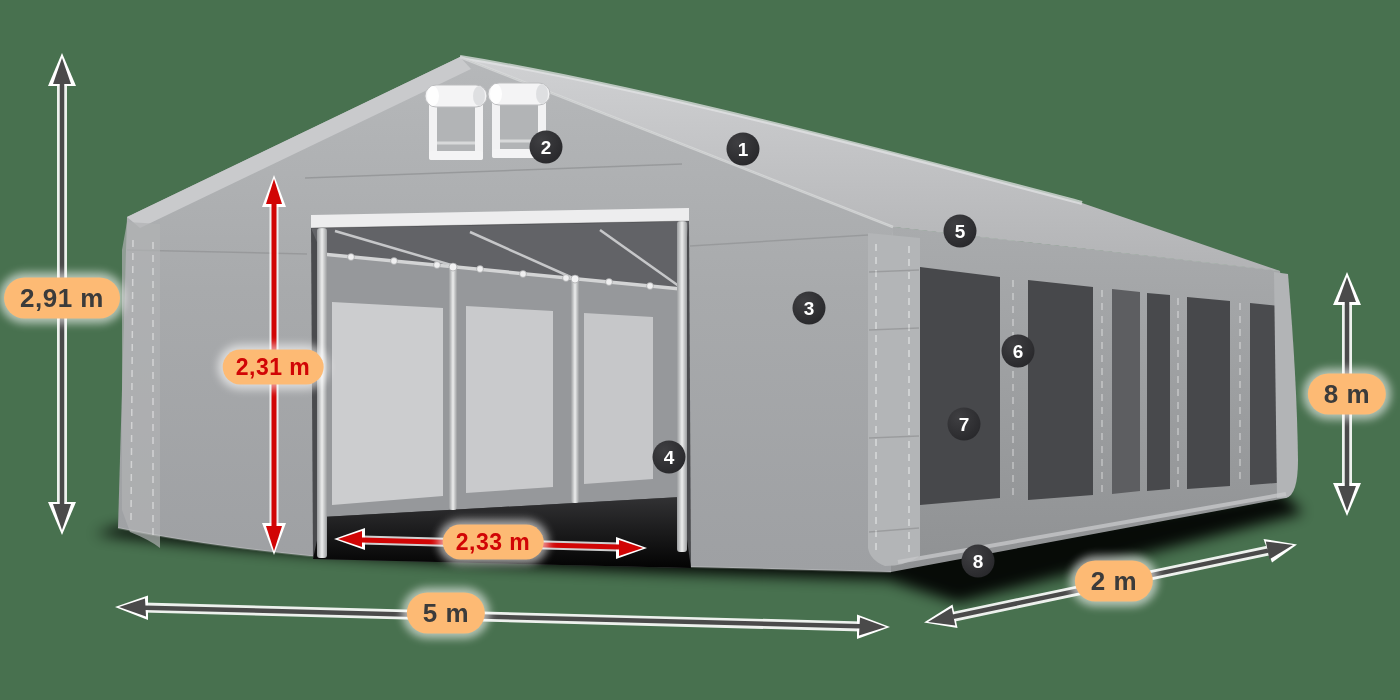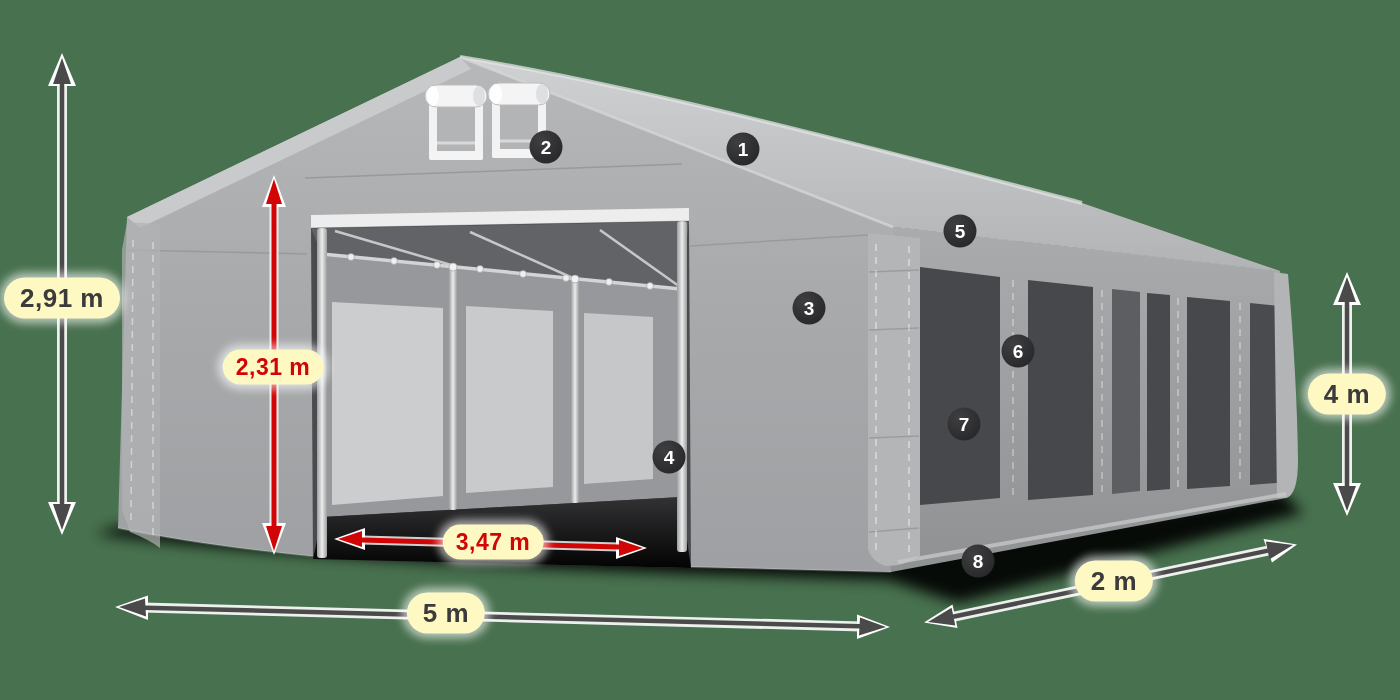--- a/index.html
+++ b/index.html
@@ -5,21 +5,21 @@
   html,body{margin:0;padding:0;background:#333;}
   .stage{
     position:relative;width:1400px;height:700px;overflow:hidden;
     background:#48714f;
     font-family:"Liberation Sans",sans-serif;
   }
   .stage svg{position:absolute;left:0;top:0;}
   .overlay{position:absolute;left:0;top:0;width:100%;height:100%;pointer-events:none;}
   .dim-label{
     position:absolute;transform:translate(-50%,-50%);
-    background:#fef9c3;border-radius:22px;padding:5px 16px;
+    background:#fdba74;border-radius:22px;padding:5px 16px;
     font-weight:700;font-size:26px;color:#3b3b3b;white-space:nowrap;
     box-shadow:0 0 9px 5px rgba(255,255,255,.6);
     letter-spacing:.5px;
   }
   .dim-label.red{color:#d10505;font-size:23px;padding:4px 13px;border-radius:19px;}
   .badge{
     position:absolute;transform:translate(-50%,-50%);
     width:33px;height:33px;border-radius:50%;
     background:radial-gradient(circle at 35% 30%,#3f3f42,#222225);
     color:#ffffff;font-weight:700;font-size:19px;
@@ -235,24 +235,24 @@
       <line x1="1347" y1="300" x2="1347" y2="488" stroke="#4a4a4a" stroke-width="4.5"></line>
       <polygon points="1347,277 1338,302 1356,302" fill="#4a4a4a"></polygon>
       <polygon points="1347,511 1338,486 1356,486" fill="#4a4a4a"></polygon>
     </g>
   </g>
 </svg>
 
 <div class="overlay">
   <div class="dim-label" style="left:62px;top:298px">2,91 m</div>
   <div class="dim-label red" style="left:273px;top:367px">2,31 m</div>
-  <div class="dim-label red" style="left:493px;top:542px">3,47 m</div>
+  <div class="dim-label red" style="left:493px;top:542px">2,33 m</div>
   <div class="dim-label" style="left:446px;top:613px">5 m</div>
   <div class="dim-label" style="left:1114px;top:581px">2 m</div>
-  <div class="dim-label" style="left:1347px;top:394px">4 m</div>
+  <div class="dim-label" style="left:1347px;top:394px">8 m</div>
 
   <div class="badge" style="left:743px;top:149px">1</div>
   <div class="badge" style="left:546px;top:147px">2</div>
   <div class="badge" style="left:809px;top:308px">3</div>
   <div class="badge" style="left:669px;top:457px">4</div>
   <div class="badge" style="left:960px;top:231px">5</div>
   <div class="badge" style="left:1018px;top:351px">6</div>
   <div class="badge" style="left:964px;top:424px">7</div>
   <div class="badge" style="left:978px;top:561px">8</div>
 </div>

